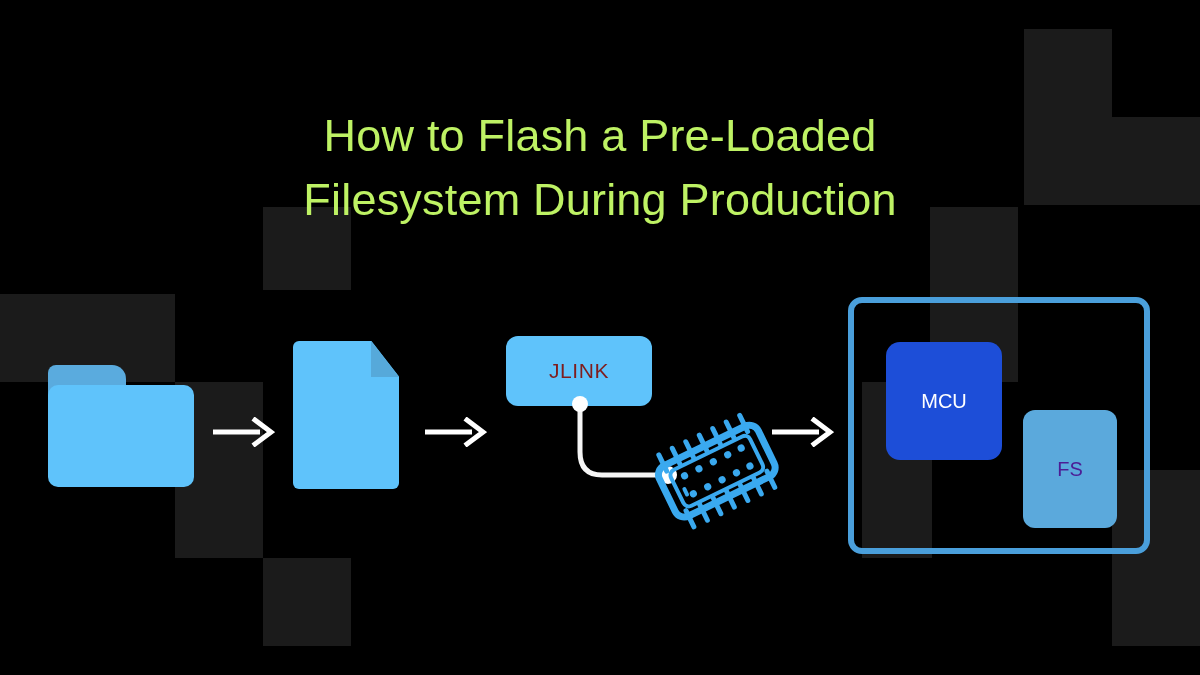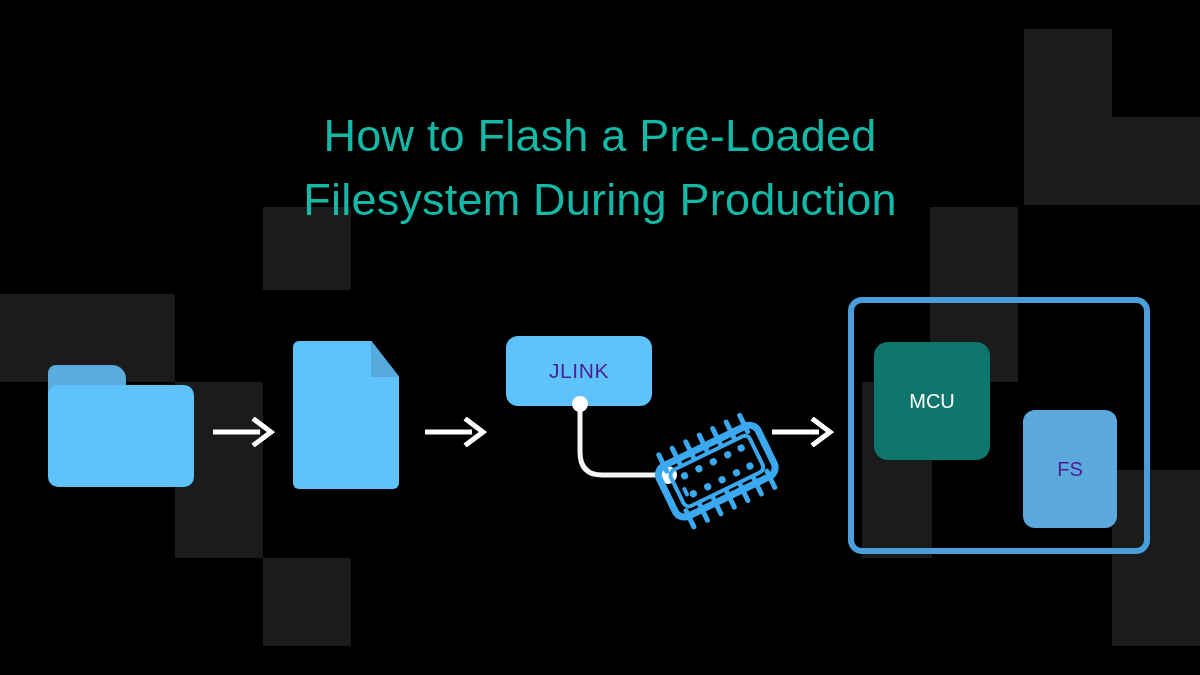--- a/index.html
+++ b/index.html
@@ -23,21 +23,21 @@
     background: #1b1b1b;
   }
 
   
   #title {
     position: absolute;
     left: 0;
     top: 104px;
     width: 1200px;
     text-align: center;
-    color: #14b8a6;
+    color: #bef264;
     font-family: "Liberation Sans", sans-serif;
     font-size: 45px;
     font-weight: 300;
     line-height: 64px;
     letter-spacing: 0.2px;
     white-space: pre-line;
   }
 
   
   #folder {
@@ -102,21 +102,21 @@
     position: absolute;
     left: 506px;
     top: 336px;
     width: 146px;
     height: 70px;
     background: #5fc3fb;
     border-radius: 12px;
     display: flex;
     align-items: center;
     justify-content: center;
-    color: #4c1d95;
+    color: #7f1d1d;
     font-size: 21px;
     font-family: "Liberation Sans", sans-serif;
     letter-spacing: 0.6px;
   }
 
   
   #wire-layer {
     position: absolute;
     left: 540px;
     top: 390px;
@@ -137,25 +137,25 @@
     left: 848px;
     top: 297px;
     width: 302px;
     height: 257px;
     border: 6px solid #4a9fdb;
     border-radius: 14px;
     box-sizing: border-box;
   }
   #mcu {
     position: absolute;
-    left: 20px;
+    left: 32px;
     top: 39px;
     width: 116px;
     height: 118px;
-    background: #0f766e;
+    background: #1d4ed8;
     border-radius: 14px;
     display: flex;
     align-items: center;
     justify-content: center;
     color: #ffffff;
     font-size: 20px;
     font-family: "Liberation Sans", sans-serif;
   }
   #fs {
     position: absolute;

